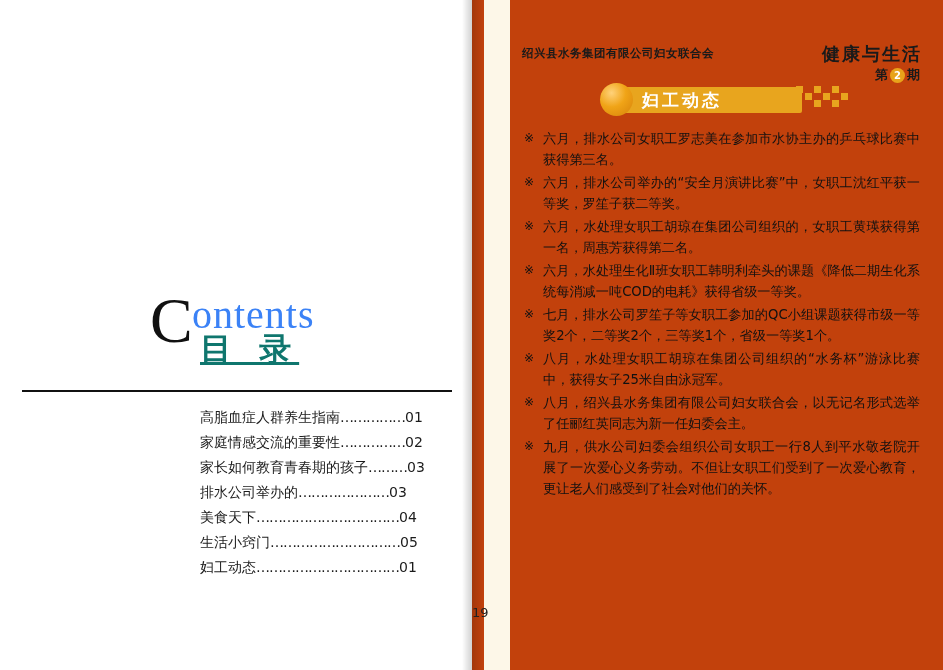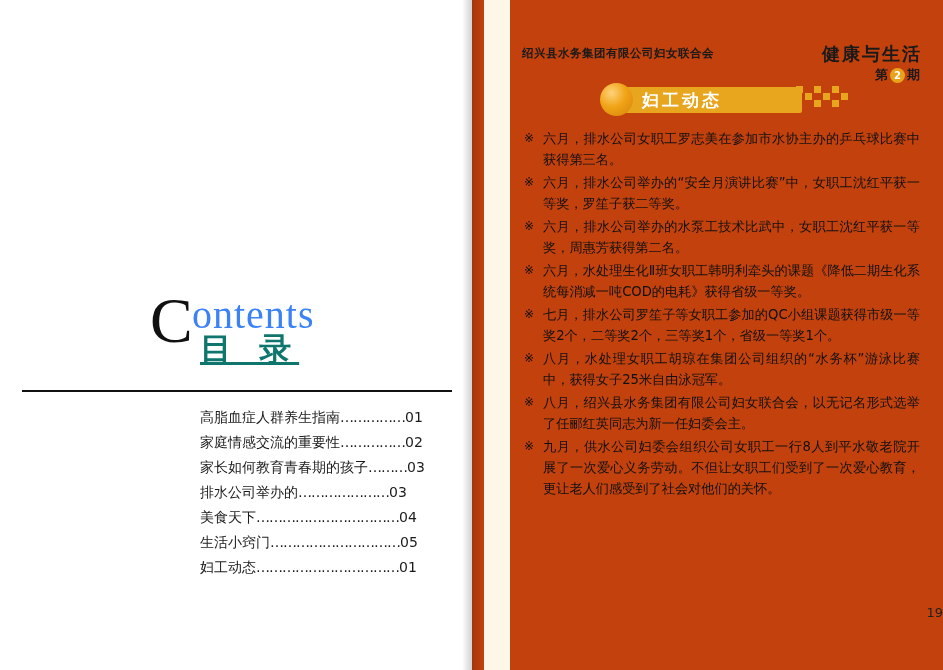--- a/index.html
+++ b/index.html
@@ -241,21 +241,21 @@
     left: 0;
     top: 0;
     font-size: 12px;
     color: #111;
   }
   .page-number {
     position: absolute;
     left: 0;
     right: 0;
     top: 605px;
-    text-align: right;
+    text-align: left;
     font-family: "DejaVu Sans", sans-serif;
     font-size: 13px;
     color: #222;
   }
 </style>
 </head>
 <body>
 
 <div class="spread">
 
@@ -328,21 +328,21 @@
       <div class="news-item">
         <span class="mark">※</span>
         <span>六月，排水公司女职工罗志美在参加市水协主办的乒乓球比赛中获得第三名。</span>
       </div>
       <div class="news-item">
         <span class="mark">※</span>
         <span>六月，排水公司举办的“安全月演讲比赛”中，女职工沈红平获一等奖，罗笙子获二等奖。</span>
       </div>
       <div class="news-item">
         <span class="mark">※</span>
-        <span>六月，排水公司举办的水泵工技术比武中，女职工沈红平获一等奖，周惠芳获得第二名。</span>
+        <span>六月，水处理女职工胡琼在集团公司组织的，女职工黄瑛获得第一名，周惠芳获得第二名。</span>
       </div>
       <div class="news-item">
         <span class="mark">※</span>
         <span>六月，水处理生化Ⅱ班女职工韩明利牵头的课题《降低二期生化系统每消减一吨COD的电耗》获得省级一等奖。</span>
       </div>
       <div class="news-item">
         <span class="mark">※</span>
         <span>七月，排水公司罗笙子等女职工参加的QC小组课题获得市级一等奖2个，二等奖2个，三等奖1个，省级一等奖1个。</span>
       </div>
       <div class="news-item">

